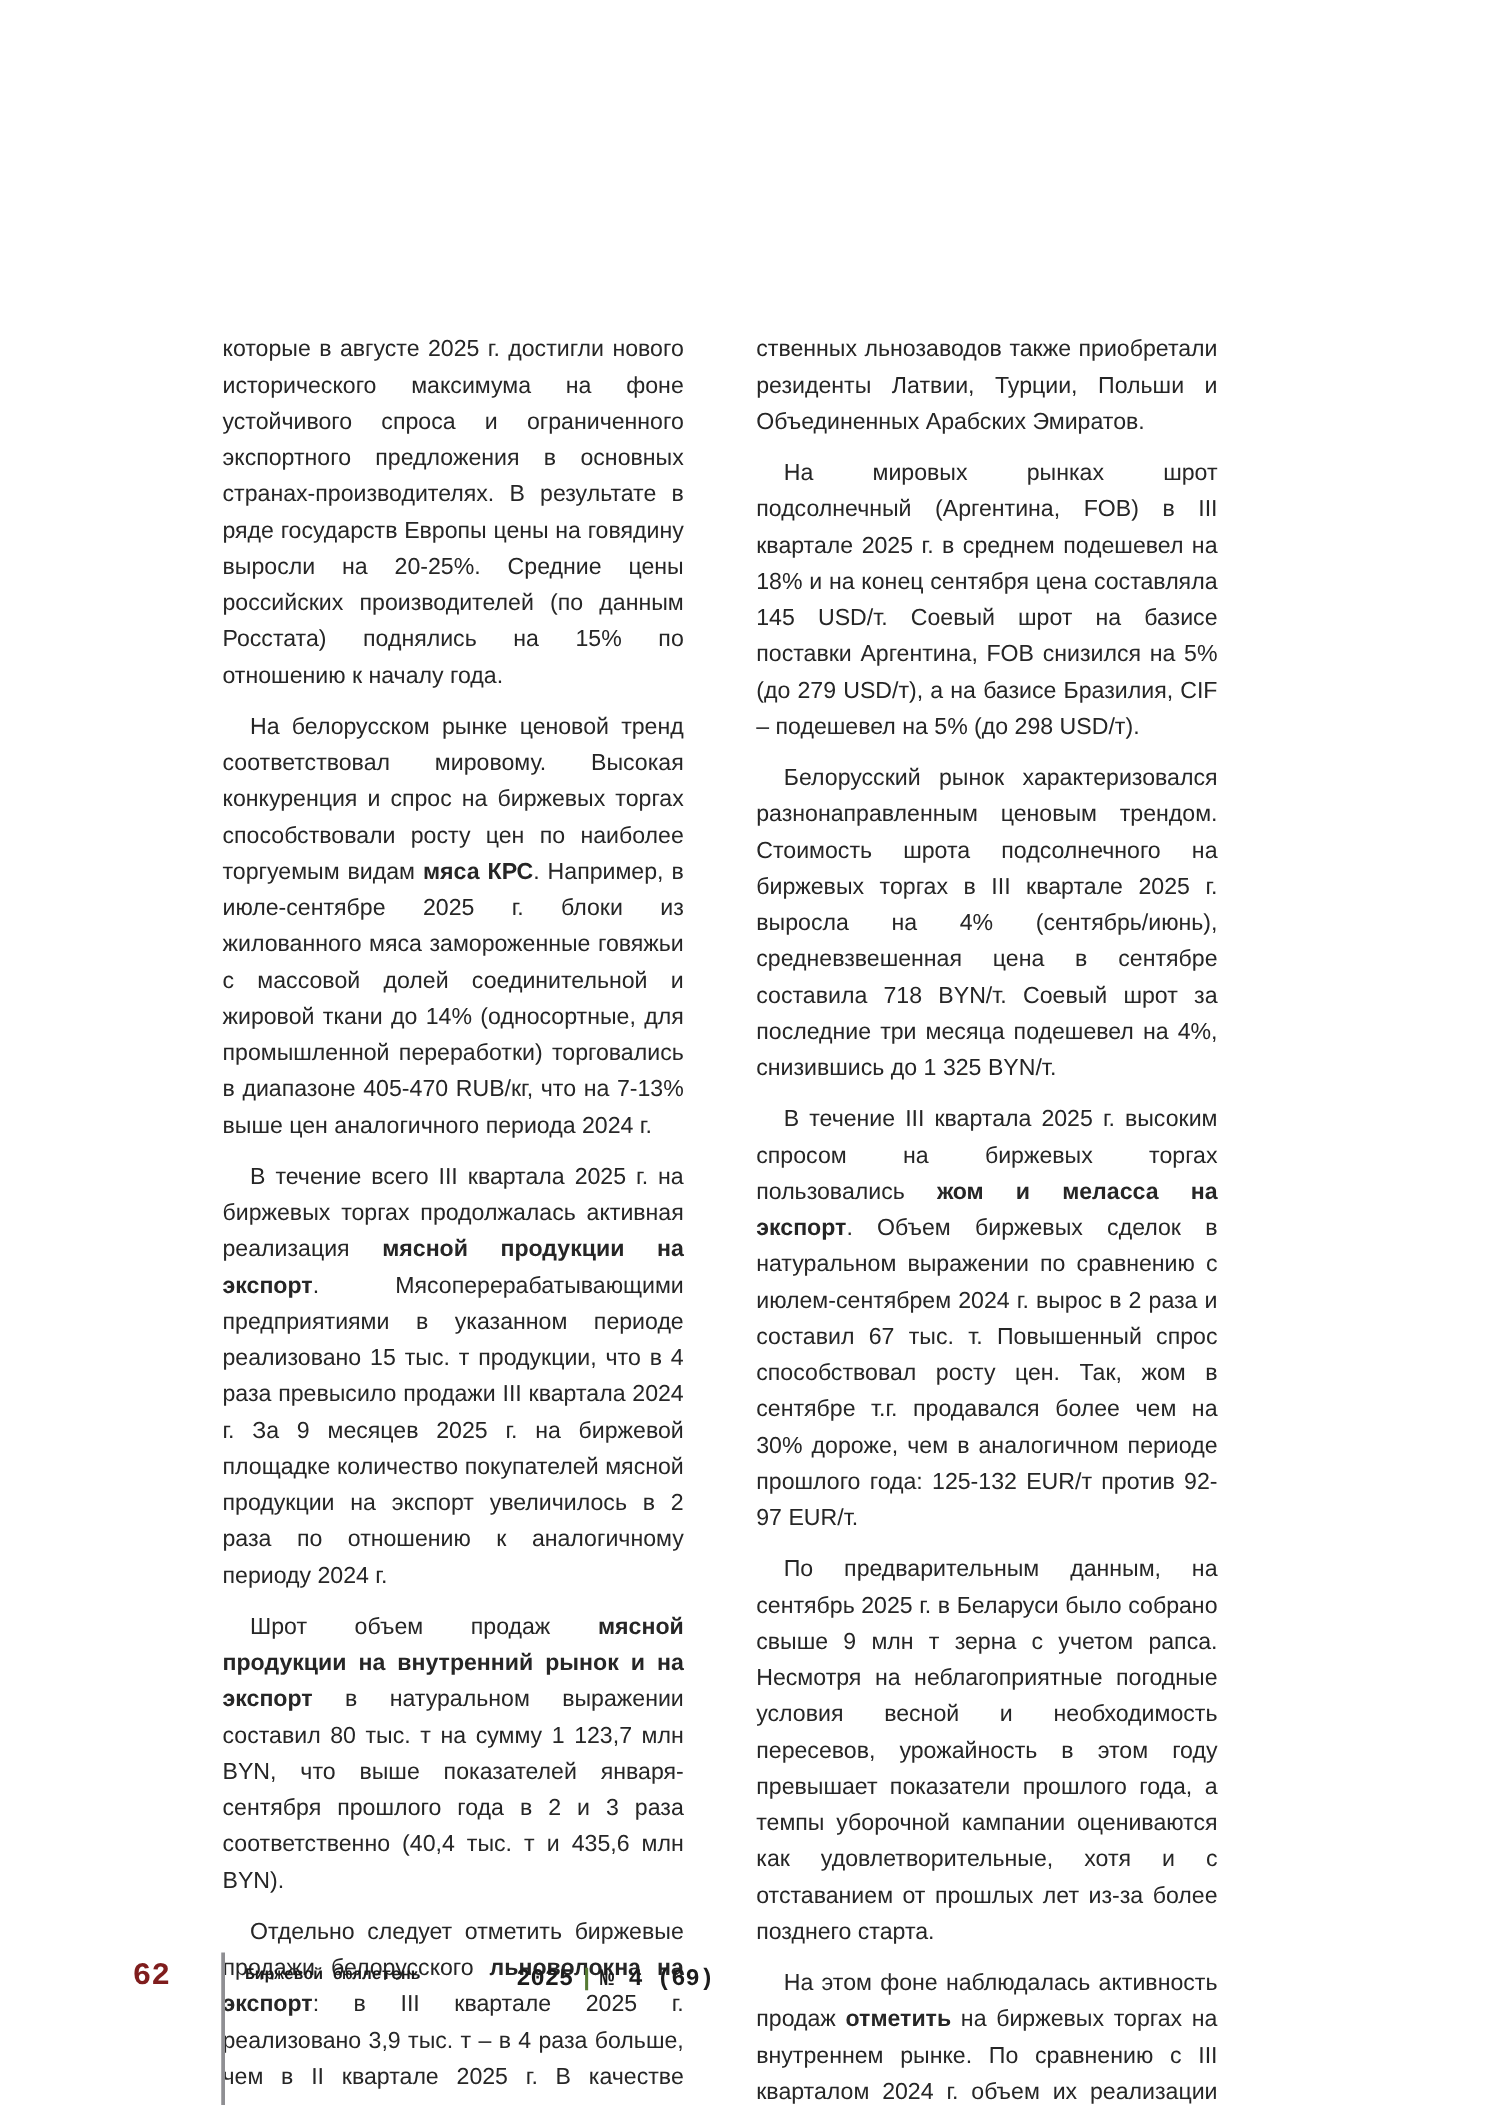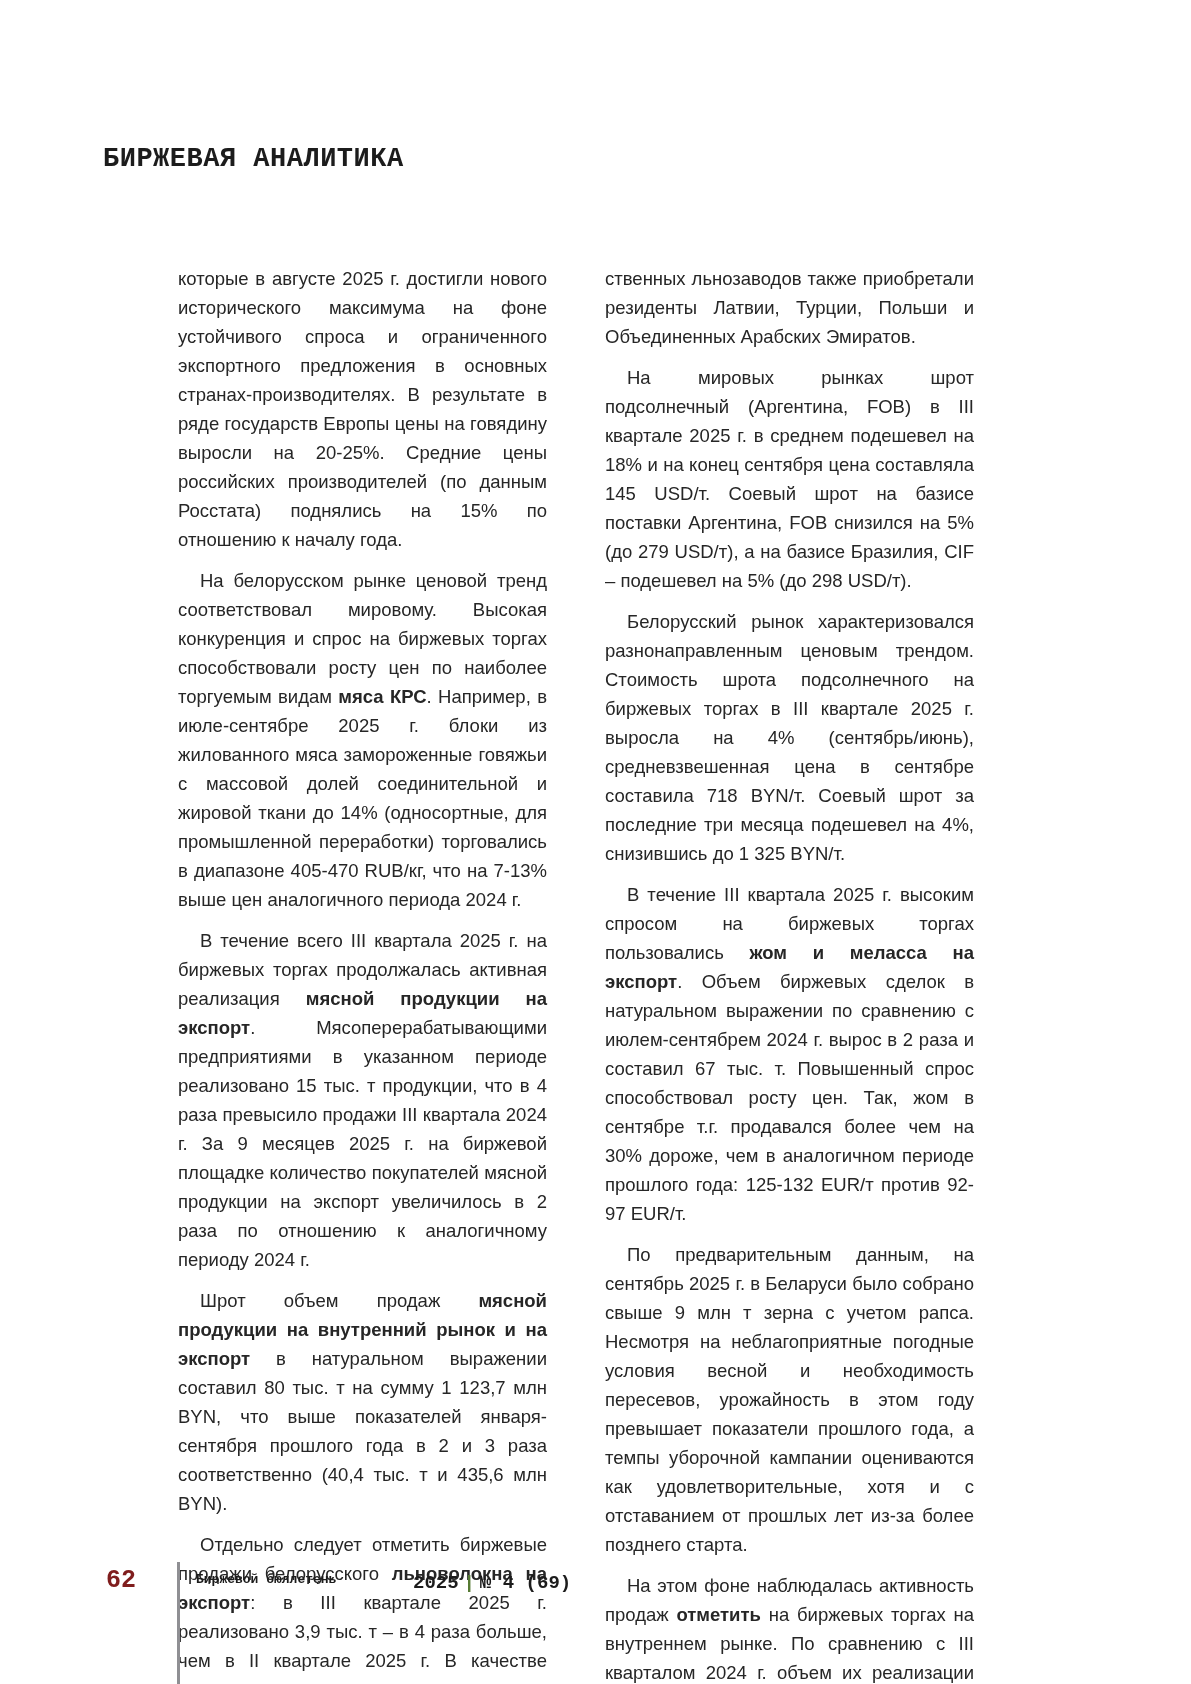--- a/index.html
+++ b/index.html
@@ -77,21 +77,20 @@
     color: #1c1c1c;
     white-space: nowrap;
   }
   .footer-issue .sep { margin: 0 5px; }
 </style>
 </head>
 <body>
 
 <div class="page">
 
-  <div class="header-title">БИРЖЕВАЯ АНАЛИТИКА</div>
 
   <div class="columns">
     <div class="col">
         <p class="para"><span>которые в августе 2025 г. достигли нового исторического максимума на фоне устойчивого спроса и ограниченного экспортного предложения в основных странах-производителях. В результате в ряде государств Европы цены на говядину выросли на 20-25%. Средние цены российских производителей (по данным Росстата) поднялись на 15% по отношению к началу года.</span></p>
         <p class="para indent"><span>На белорусском рынке ценовой тренд соответствовал мировому. Высокая конкуренция и спрос на биржевых торгах способствовали росту цен по наиболее торгуемым видам </span><span class="bold">мяса КРС</span><span>. Например, в июле-сентябре 2025 г. блоки из жилованного мяса замороженные говяжьи с массовой долей соединительной и жировой ткани до 14% (односортные, для промышленной переработки) торговались в диапазоне 405-470 RUB/кг, что на 7-13% выше цен аналогичного периода 2024 г.</span></p>
         <p class="para indent"><span>В течение всего III квартала 2025 г. на биржевых торгах продолжалась активная реализация </span><span class="bold">мясной продукции на экспорт</span><span>. Мясоперерабатывающими предприятиями в указанном периоде реализовано 15 тыс. т продукции, что в 4 раза превысило продажи III квартала 2024 г. За 9 месяцев 2025 г. на биржевой площадке количество покупателей мясной продукции на экспорт увеличилось в 2 раза по отношению к аналогичному периоду 2024 г.</span></p>
         <p class="para indent"><span>Шрот объем продаж </span><span class="bold">мясной продукции на внутренний рынок и на экспорт</span><span> в натуральном выражении составил 80 тыс. т на сумму 1&nbsp;123,7 млн BYN, что выше показателей января-сентября прошлого года в 2 и 3 раза соответственно (40,4 тыс. т и 435,6 млн BYN).</span></p>
         <p class="para indent"><span>Отдельно следует отметить биржевые продажи белорусского </span><span class="bold">льноволокна на экспорт</span><span>: в III квартале 2025 г. реализовано 3,9 тыс. т – в 4 раза больше, чем в II квартале 2025 г. В качестве продавцов аккредитованы все ведущие производители данной продукции в Республике Беларусь, а основными покупателями на биржевых торгах были компании из Китая и России – в стоимостном выражении на них пришлось 64% совокупного объема биржевых продаж льноволокна. Помимо них, продукцию отече-</span></p>
       </div>
     <div class="col">

